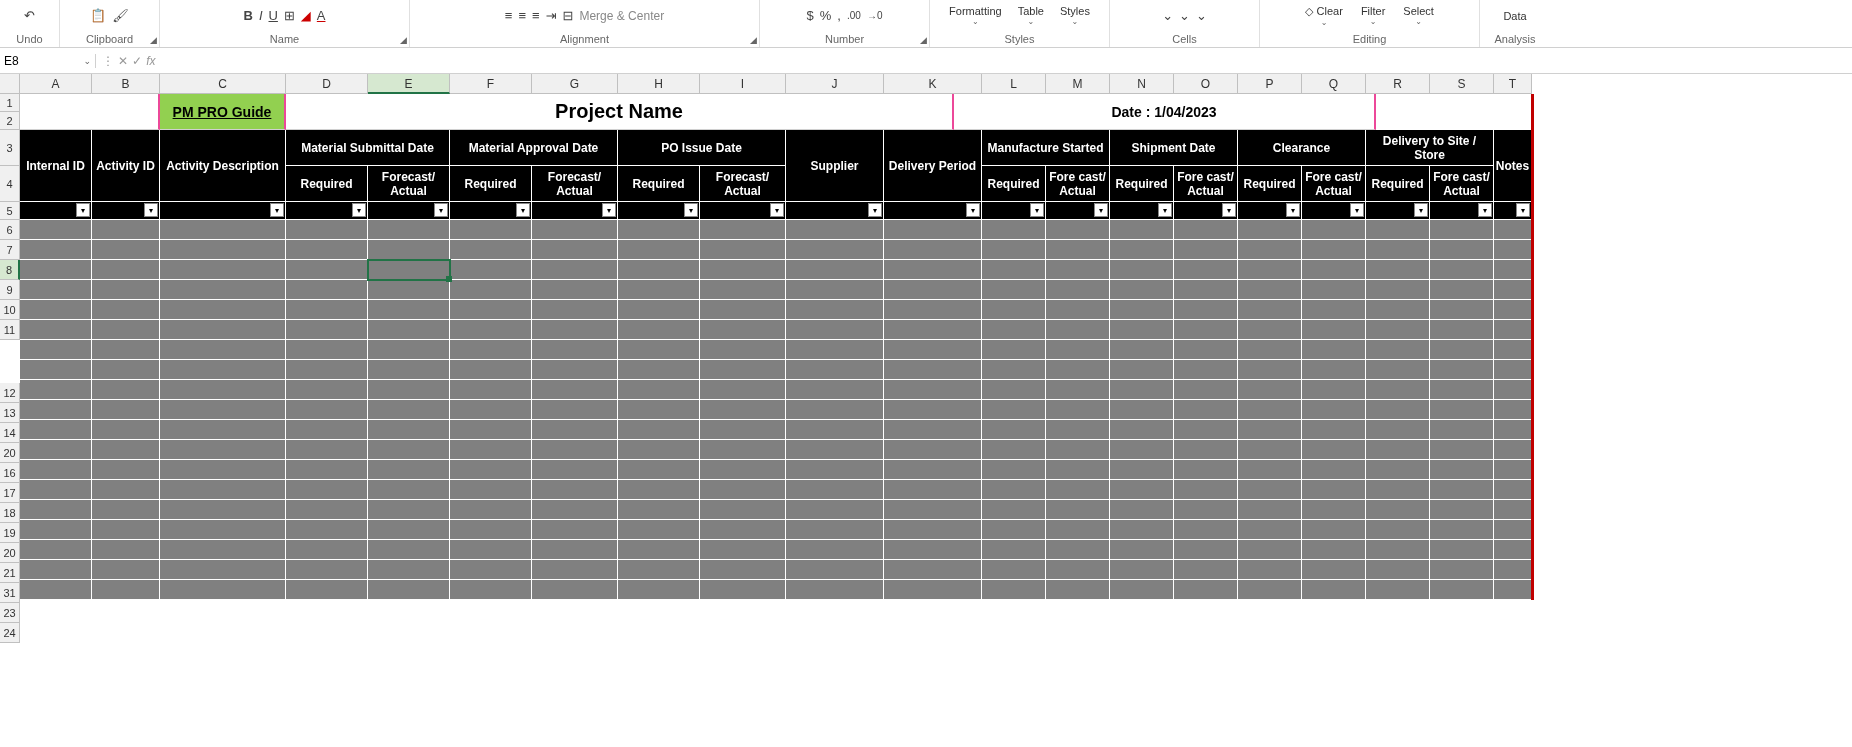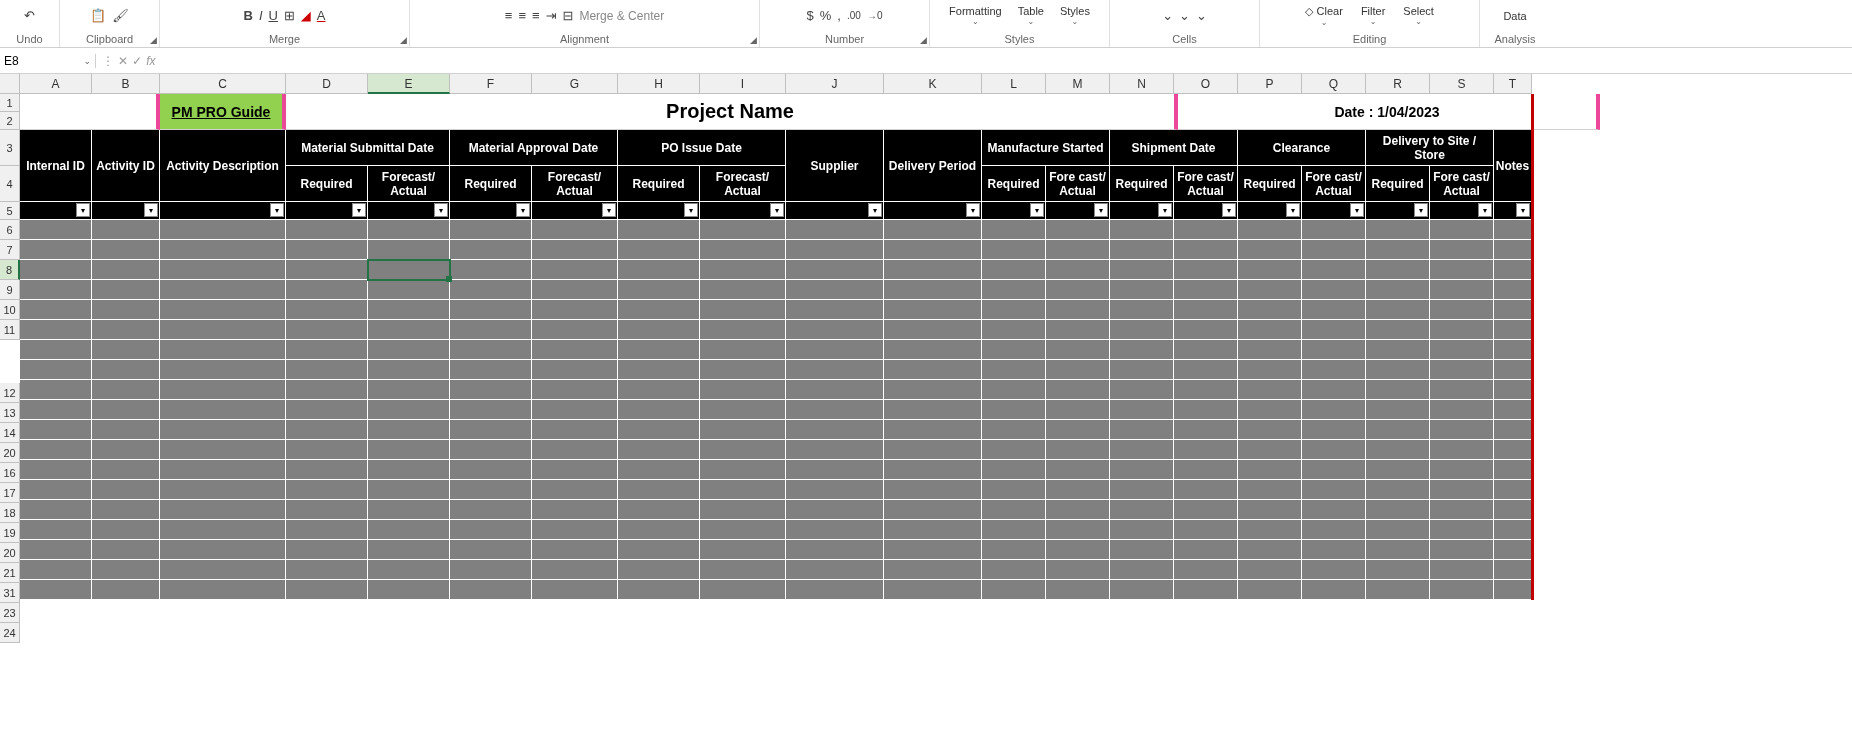--- a/index.html
+++ b/index.html
@@ -29,21 +29,21 @@
 .corner { position: absolute; top: 0; left: 0; width: 20px; height: 20px; background: #f0f0f0; border-right: 1px solid #c0c0c0; border-bottom: 1px solid #c0c0c0; z-index: 3; }
 .col-headers { position: absolute; top: 0; left: 20px; display: flex; height: 20px; z-index: 2; }
 .col-header { background: #f0f0f0; border-right: 1px solid #c0c0c0; border-bottom: 1px solid #c0c0c0; text-align: center; font-size: 12px; color: #333; line-height: 20px; cursor: pointer; }
 .col-header.active { background: #d6e8d0; border-bottom: 2px solid #217346; }
 .row-headers { position: absolute; top: 20px; left: 0; width: 20px; z-index: 2; }
 .row-header { background: #f0f0f0; border-right: 1px solid #c0c0c0; border-bottom: 1px solid #c0c0c0; text-align: center; font-size: 11px; color: #333; cursor: pointer; }
 .row-header.active { background: #d6e8d0; border-right: 2px solid #217346; }
 .grid { position: absolute; top: 20px; left: 20px; }
 
 .title-row { display: flex; height: 36px; }
-.title-cell { border-right: 4px solid #ec4899; border-bottom: 1px solid #d0d0d0; display: flex; align-items: center; justify-content: center; font-weight: bold; }
+.title-cell { border-right: 2px solid #ec4899; border-bottom: 1px solid #d0d0d0; display: flex; align-items: center; justify-content: center; font-weight: bold; }
 .pmpro { background: #92d050; text-decoration: underline; font-size: 14px; }
 .proj-title { font-size: 20px; font-weight: bold; }
 .date-cell { font-size: 14px; font-weight: bold; }
 .hdr-cell { background: #000; color: #fff; border-right: 1px solid #fff; border-bottom: 1px solid #fff; display: flex; align-items: center; justify-content: center; text-align: center; font-size: 12px; font-weight: bold; padding: 0 2px; }
 
 .filter-row { display: flex; }
 .filter-cell { background: #000; border-right: 1px solid #fff; border-bottom: 1px solid #fff; height: 18px; position: relative; }
 .filter-btn { position: absolute; right: 1px; top: 1px; width: 14px; height: 14px; background: #fff; border: 1px solid #888; font-size: 8px; display: flex; align-items: center; justify-content: center; cursor: pointer; }
 
 .data-row { display: flex; }
@@ -73,21 +73,21 @@
   </div>
   <div class="ribbon-group" style="width:250px">
     <div class="ribbon-group-content">
       <span class="mini-icon"><b>B</b></span>
       <span class="mini-icon"><i>I</i></span>
       <span class="mini-icon"><u>U</u></span>
       <span class="mini-icon">⊞</span>
       <span class="mini-icon" style="color:#c00">◢</span>
       <span class="mini-icon"><u style="text-decoration-color:#c00">A</u></span>
     </div>
-    <div class="ribbon-group-label">Merge</div>
+    <div class="ribbon-group-label">Name</div>
     <span class="ribbon-launcher">◢</span>
   </div>
   <div class="ribbon-group" style="width:350px">
     <div class="ribbon-group-content">
       <span class="mini-icon">≡</span>
       <span class="mini-icon">≡</span>
       <span class="mini-icon">≡</span>
       <span class="mini-icon">⇥</span>
       <span class="mini-icon">⊟</span>
       <span style="font-size:12px;color:#888">Merge &amp; Center</span>
@@ -221,21 +221,21 @@
       <div class="row-header" style="height: 20px; line-height: 20px;">20</div>
       <div class="row-header" style="height: 20px; line-height: 20px;">21</div>
       <div class="row-header" style="height: 20px; line-height: 20px;">31</div>
       <div class="row-header" style="height: 20px; line-height: 20px;">23</div>
       <div class="row-header" style="height: 20px; line-height: 20px;">24</div>
     </div>
   <div class="grid" id="grid">
       <div class="title-row" style="height: 36px;">
         <div class="title-cell" style="width: 140px;"></div>
         <div class="title-cell pmpro" style="width: 126px;">PM PRO Guide</div>
-        <div class="title-cell proj-title" style="width: 892px;">Project Name</div>
+        <div class="title-cell proj-title" style="width: 668px;">Project Name</div>
         <div class="title-cell date-cell" style="width: 422px; text-align: center;">Date : 1/04/2023</div>
       </div>
       <div style="position: relative; height: 72px; width: 1512px;">
         <div class="hdr-cell" style="width: 72px; height: 72px; position: absolute; left: 0px; top: 0px;">Internal ID</div>
         <div class="hdr-cell" style="width: 68px; height: 72px; position: absolute; left: 72px; top: 0px;">Activity ID</div>
         <div class="hdr-cell" style="width: 126px; height: 72px; position: absolute; left: 140px; top: 0px;">Activity Description</div>
         <div class="hdr-cell" style="width: 164px; height: 36px; position: absolute; left: 266px; top: 0px;">Material Submittal Date</div>
         <div class="hdr-cell" style="width: 82px; height: 36px; position: absolute; left: 266px; top: 36px;">Required</div>
         <div class="hdr-cell" style="width: 82px; height: 36px; position: absolute; left: 348px; top: 36px;">Forecast/ Actual</div>
         <div class="hdr-cell" style="width: 168px; height: 36px; position: absolute; left: 430px; top: 0px;">Material Approval Date</div>

